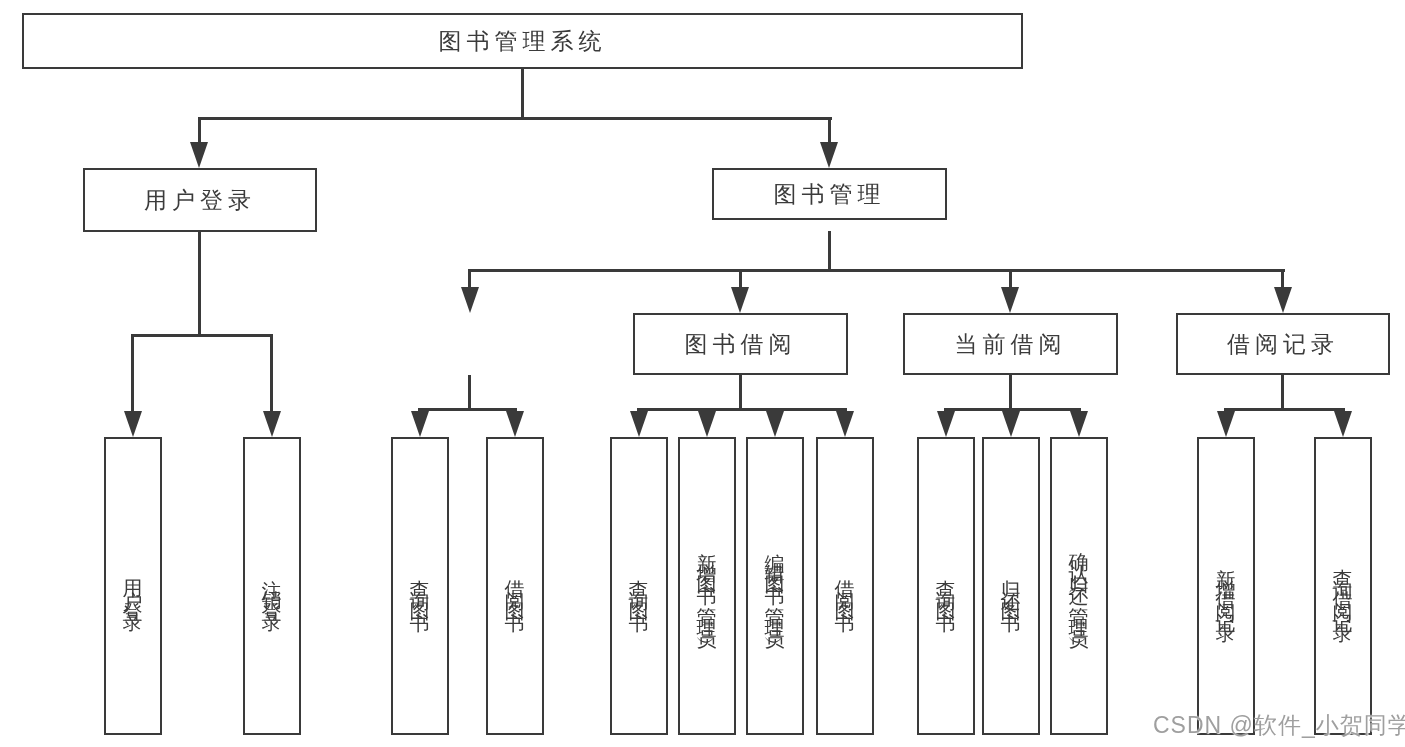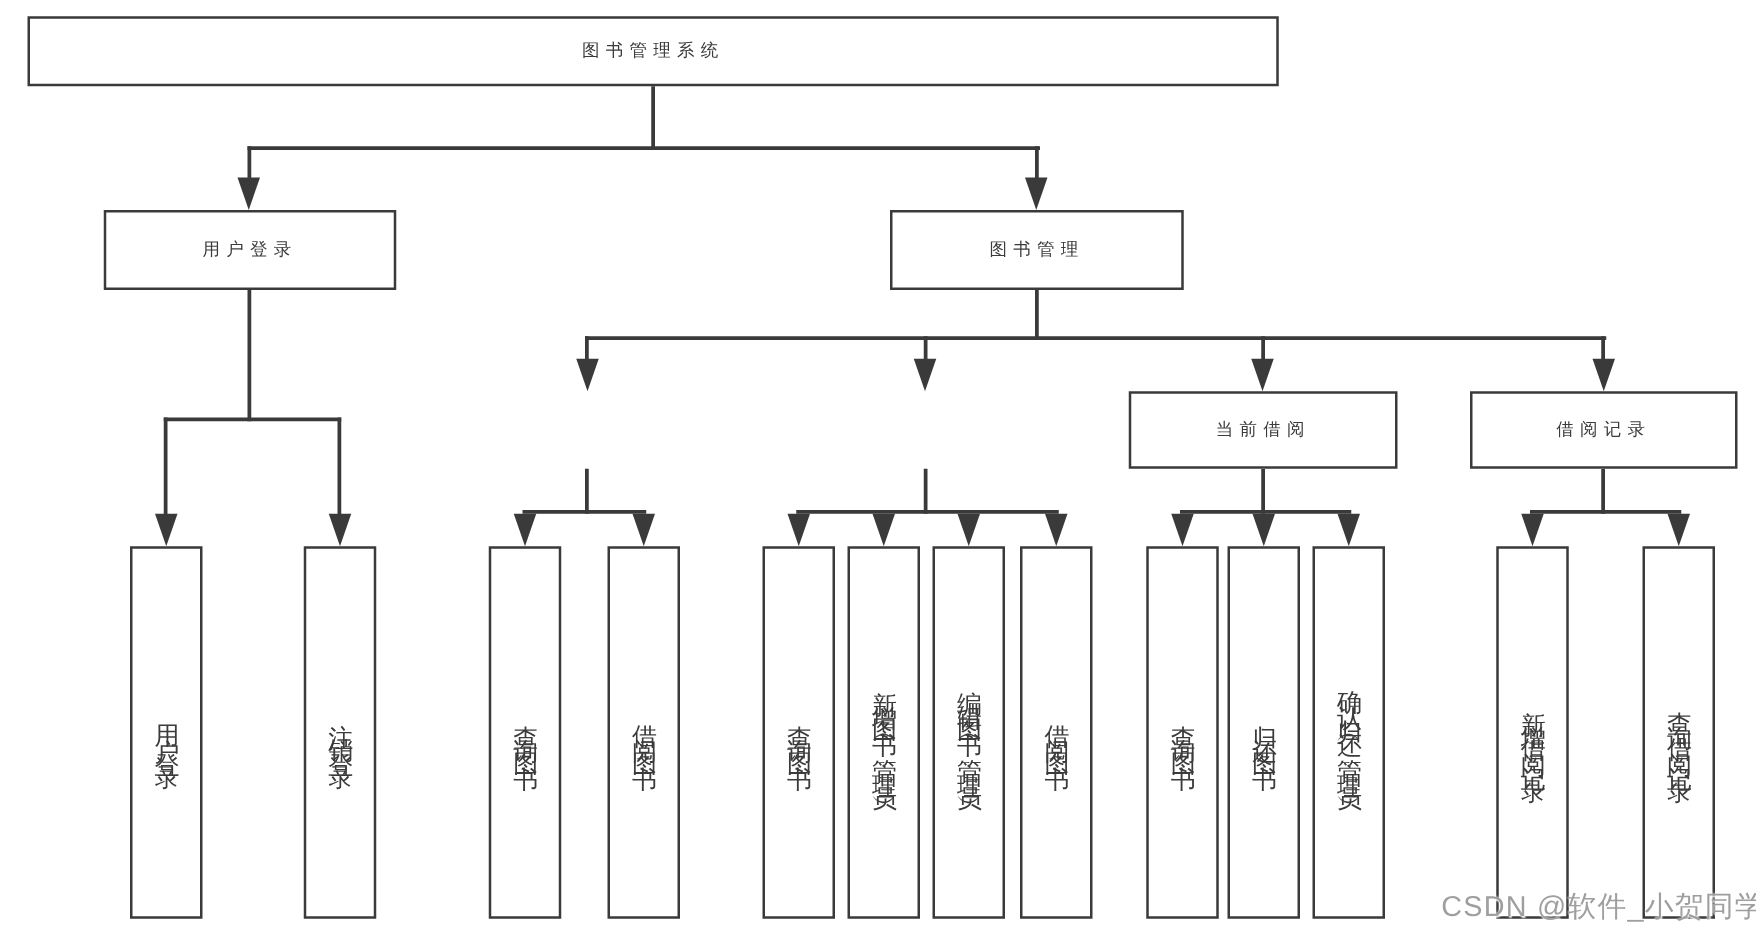--- a/index.html
+++ b/index.html
@@ -3,21 +3,21 @@
 <meta charset="utf-8">
 <style>
   html,body{margin:0;padding:0;background:#ffffff;}
   #canvas{
     position:relative;width:1405px;height:747px;background:#ffffff;overflow:hidden;
     font-family:"Liberation Sans","DejaVu Sans",sans-serif;color:#3b3b3b;
   }
   .box{
     position:absolute;box-sizing:border-box;background:#ffffff;
     border:2.5px solid #3a3a3a;display:flex;align-items:center;justify-content:center;
-    font-size:14px;letter-spacing:5px;color:#3b3b3b;white-space:nowrap;z-index:2;
+    font-size:23px;letter-spacing:5px;color:#3b3b3b;white-space:nowrap;z-index:2;
   }
   .vbox{
     position:absolute;box-sizing:border-box;background:#ffffff;top:437px;width:58px;height:298px;
     border:2.5px solid #3a3a3a;display:flex;align-items:center;justify-content:center;
     writing-mode:vertical-rl;font-size:20px;letter-spacing:11px;line-height:1;
     color:#3b3b3b;z-index:2;
   }
   .h,.v{position:absolute;background:#3a3a3a;z-index:1;}
   .h{height:3px;}
   .v{width:3px;}
@@ -34,23 +34,24 @@
 </style>
 </head>
 <body>
 
 <div id="canvas">
 
   <div class="box" style="left:22px;top:13px;width:1001px;height:56px;">图书管理系统</div>
 
   <div class="box" style="left:83px;top:168px;width:234px;height:64px;">用户登录</div>
 
-  <div class="box" style="left:712px;top:168px;width:235px;height:64px;">图书管理</div>
+  <div class="box" style="left:712px;top:168px;width:235px;height:52px;">图书管理</div>
 
 
+  <div class="box" style="left:633px;top:313px;width:215px;height:62px;">图书借阅</div>
 
   <div class="box" style="left:903px;top:313px;width:215px;height:62px;">当前借阅</div>
 
   <div class="box" style="left:1176px;top:313px;width:214px;height:62px;">借阅记录</div>
 
   <div class="vbox" style="left:104px;">用户登录</div>
   <div class="vbox" style="left:243px;">注销登录</div>
 
   <div class="vbox" style="left:391px;">查询图书</div>
   <div class="vbox" style="left:486px;">借阅图书</div>

